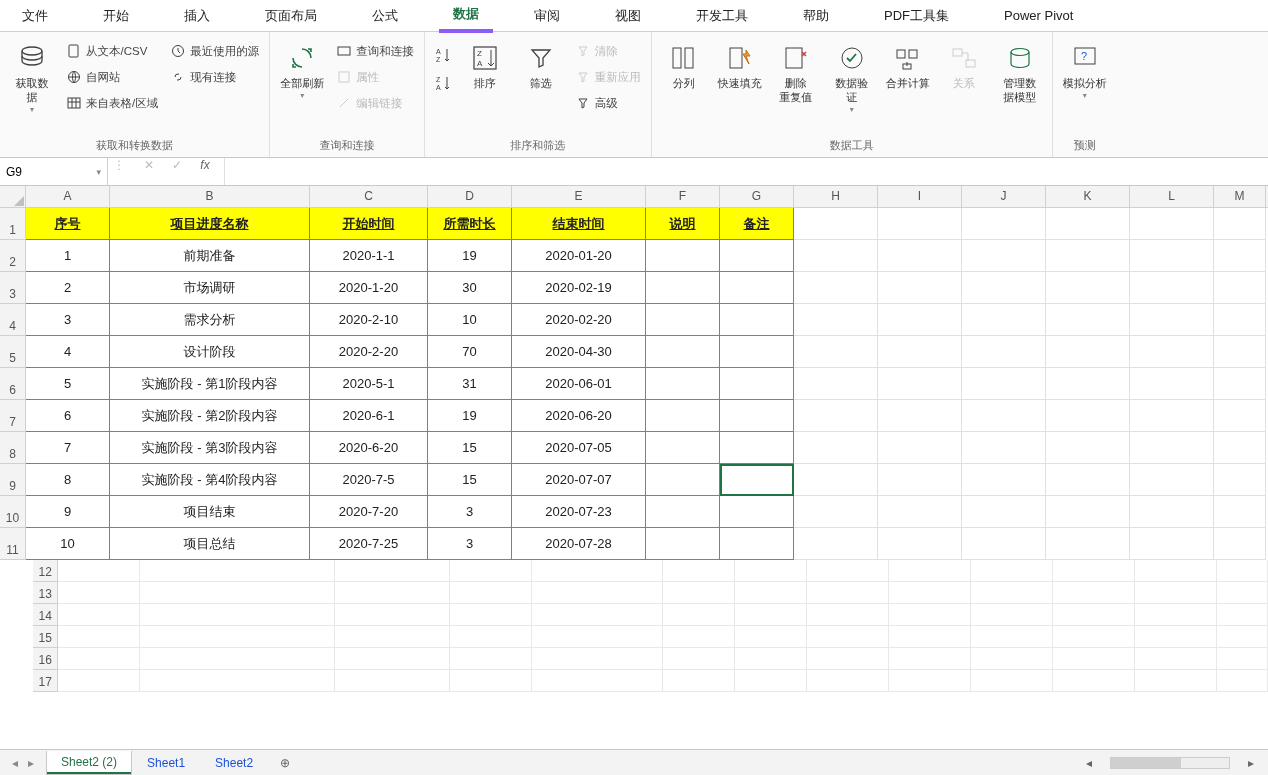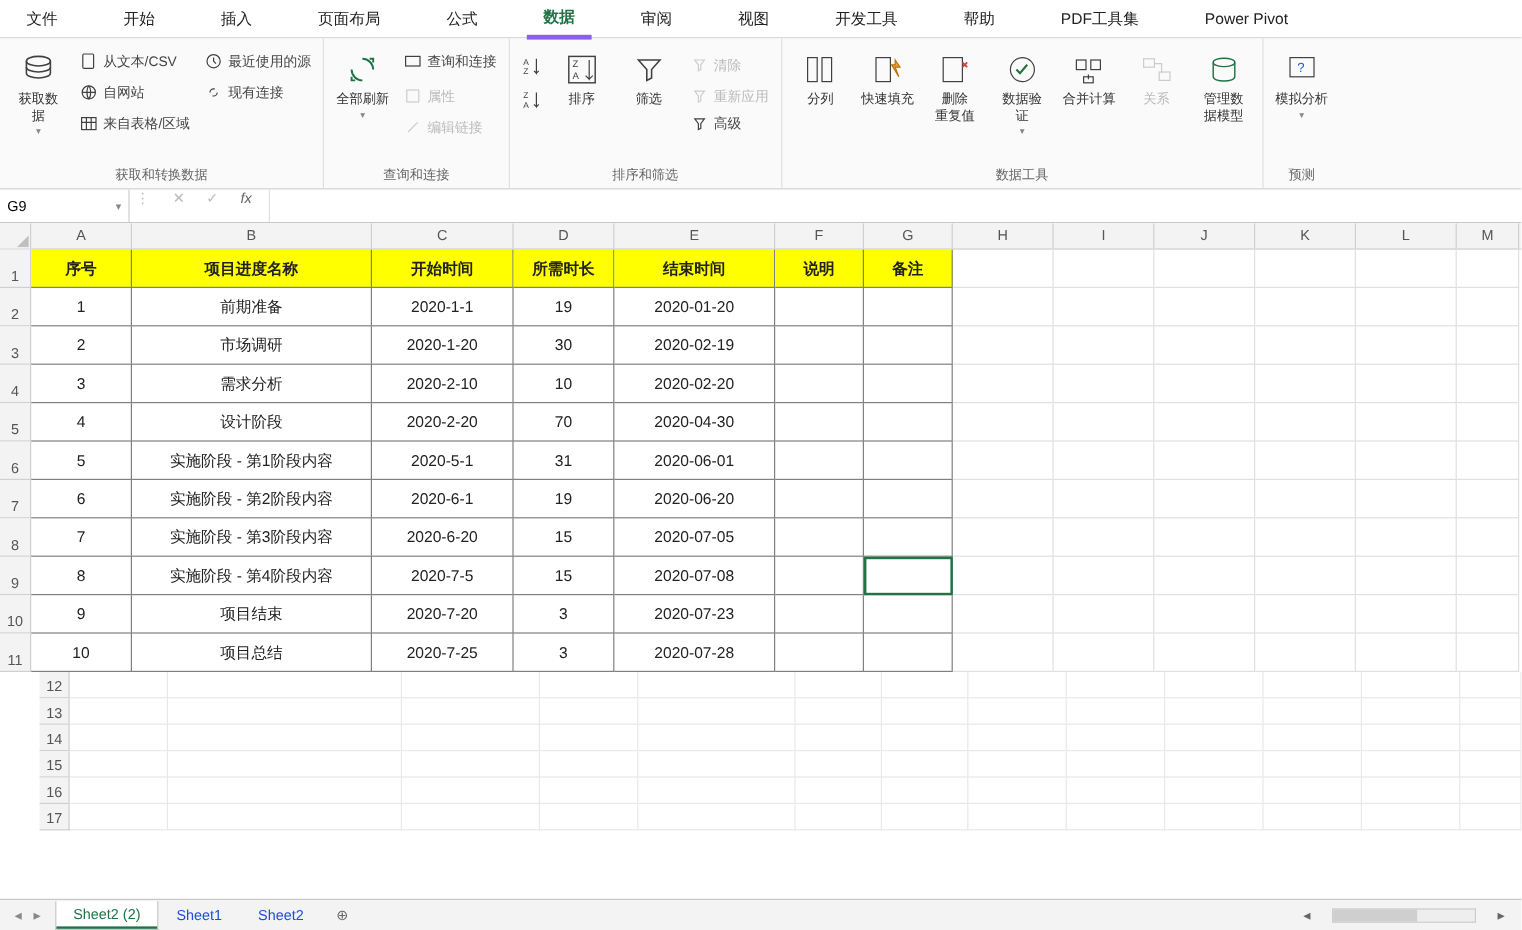--- a/index.html
+++ b/index.html
@@ -13,21 +13,21 @@
 
 .ribbon { display: flex; height: 126px; background: #fafafa; border-bottom: 1px solid #c8c8c8; }
 .rgroup { display: flex; flex-direction: column; border-right: 1px solid #e0e0e0; padding: 4px 6px 2px 6px; }
 .rgroup .items { flex: 1; display: flex; align-items: flex-start; gap: 4px; padding-top: 4px; }
 .rgroup .glabel { text-align: center; font-size: 11px; color: #666; padding: 2px 0; }
 .bigbtn { display: flex; flex-direction: column; align-items: center; justify-content: flex-start; width: 52px; padding: 2px 2px; cursor: pointer; text-align: center; font-size: 11px; color: #333; line-height: 1.25; }
 .bigbtn.disabled { color: #bbb; }
 .bigbtn .ic { width: 32px; height: 32px; margin-bottom: 3px; display: flex; align-items: center; justify-content: center; }
 .smallbtns { display: flex; flex-direction: column; gap: 4px; }
 .sbtn { display: flex; align-items: center; gap: 4px; height: 22px; padding: 0 4px; cursor: pointer; font-size: 11.5px; color: #444; white-space: nowrap; }
-.sbtn.disabled { color: #bbb; align-items: flex-end; }
+.sbtn.disabled { color: #bbb; }
 .sbtn .ic16 { width: 16px; height: 16px; display: inline-flex; align-items: center; justify-content: center; }
 
 
 .fbar { display: flex; align-items: flex-start; height: 28px; border-bottom: 1px solid #c8c8c8; background: #fff; }
 .namebox { width: 108px; border-right: 1px solid #d0d0d0; padding: 0 6px; display: flex; align-items: center; height: 100%; }
 .namebox input { width: 80px; border: none; outline: none; font-size: 12px; }
 .namebox .dd { color: #888; font-size: 9px; margin-left: auto; }
 .fxtools { display: flex; align-items: center; gap: 10px; padding: 0 10px; color: #bbb; }
 .fxtools .t { width: 18px; text-align: center; }
 .fxinput { flex: 1; border-left: 1px solid #e0e0e0; height: 100%; padding: 0 6px; display: flex; align-items: center; }
@@ -37,21 +37,21 @@
 .grid-wrap { position: relative; height: calc(775px - 32px - 126px - 28px - 26px); overflow: hidden; }
 .colheads { display: flex; height: 22px; background: #f3f3f3; border-bottom: 1px solid #d0d0d0; }
 .corner { width: 26px; border-right: 1px solid #d0d0d0; background: #f3f3f3; display:flex; align-items:flex-end; justify-content:flex-end; }
 .corner svg { margin: 0 1px 1px 0; }
 .ch { border-right: 1px solid #d0d0d0; text-align: center; font-size: 12px; color: #555; line-height: 21px; }
 .rows { }
 .row { display: flex; height: 32px; }
 .rh { width: 26px; border-right: 1px solid #d0d0d0; border-bottom: 1px solid #d0d0d0; background: #f3f3f3; text-align: center; font-size: 12px; color: #555; display: flex; align-items: flex-end; justify-content: center; padding-bottom: 2px; }
 .cell { border-right: 1px solid #e0e0e0; border-bottom: 1px solid #e0e0e0; font-size: 13px; color: #222; display: flex; align-items: center; justify-content: center; padding: 0 4px; overflow: hidden; white-space: nowrap; }
 .cell.data { border-right: 1px solid #808080; border-bottom: 1px solid #808080; }
-.cell.hdr { background: #ffff00; font-weight: 700; border-right: 1px solid #808080; border-bottom: 1px solid #808080; }
+.cell.hdr { background: #ffff00; font-weight: 700; border-right: 1px solid #808080; border-bottom: 1px solid #808080; text-decoration: underline; }
 .row.empty { height: 22px; margin-left: 33px; }
 .row.empty .cell { border-right: 1px solid #e8e8e8; border-bottom: 1px solid #e8e8e8; }
 .cell.sel { outline: 2px solid #217346; outline-offset: -2px; }
 
 
 .cA { width: 84px; } .cB { width: 200px; } .cC { width: 118px; } .cD { width: 84px; } .cE { width: 134px; } .cF { width: 74px; } .cG { width: 74px; } .cH { width: 84px; } .cI { width: 84px; } .cJ { width: 84px; } .cK { width: 84px; } .cL { width: 84px; } .cM { width: 52px; }
 
 
 .tabs { position: absolute; bottom: 0; left: 0; right: 0; height: 26px; display: flex; align-items: center; background: #f3f3f3; border-top: 1px solid #c8c8c8; }
 .tabnav { display: flex; gap: 2px; padding: 0 8px; color: #888; }
@@ -522,21 +522,21 @@
         <div class="cell cK"></div>
         <div class="cell cL"></div>
         <div class="cell cM"></div>
       </div>
       <div class="row">
         <div class="rh">9</div>
         <div class="cell cA data">8</div>
         <div class="cell cB data">实施阶段 - 第4阶段内容</div>
         <div class="cell cC data">2020-7-5</div>
         <div class="cell cD data">15</div>
-        <div class="cell cE data">2020-07-08</div>
+        <div class="cell cE data">2020-07-07</div>
         <div class="cell cF data"></div>
         <div class="cell cG data sel"></div>
         <div class="cell cH"></div>
         <div class="cell cI"></div>
         <div class="cell cJ"></div>
         <div class="cell cK"></div>
         <div class="cell cL"></div>
         <div class="cell cM"></div>
       </div>
       <div class="row">

